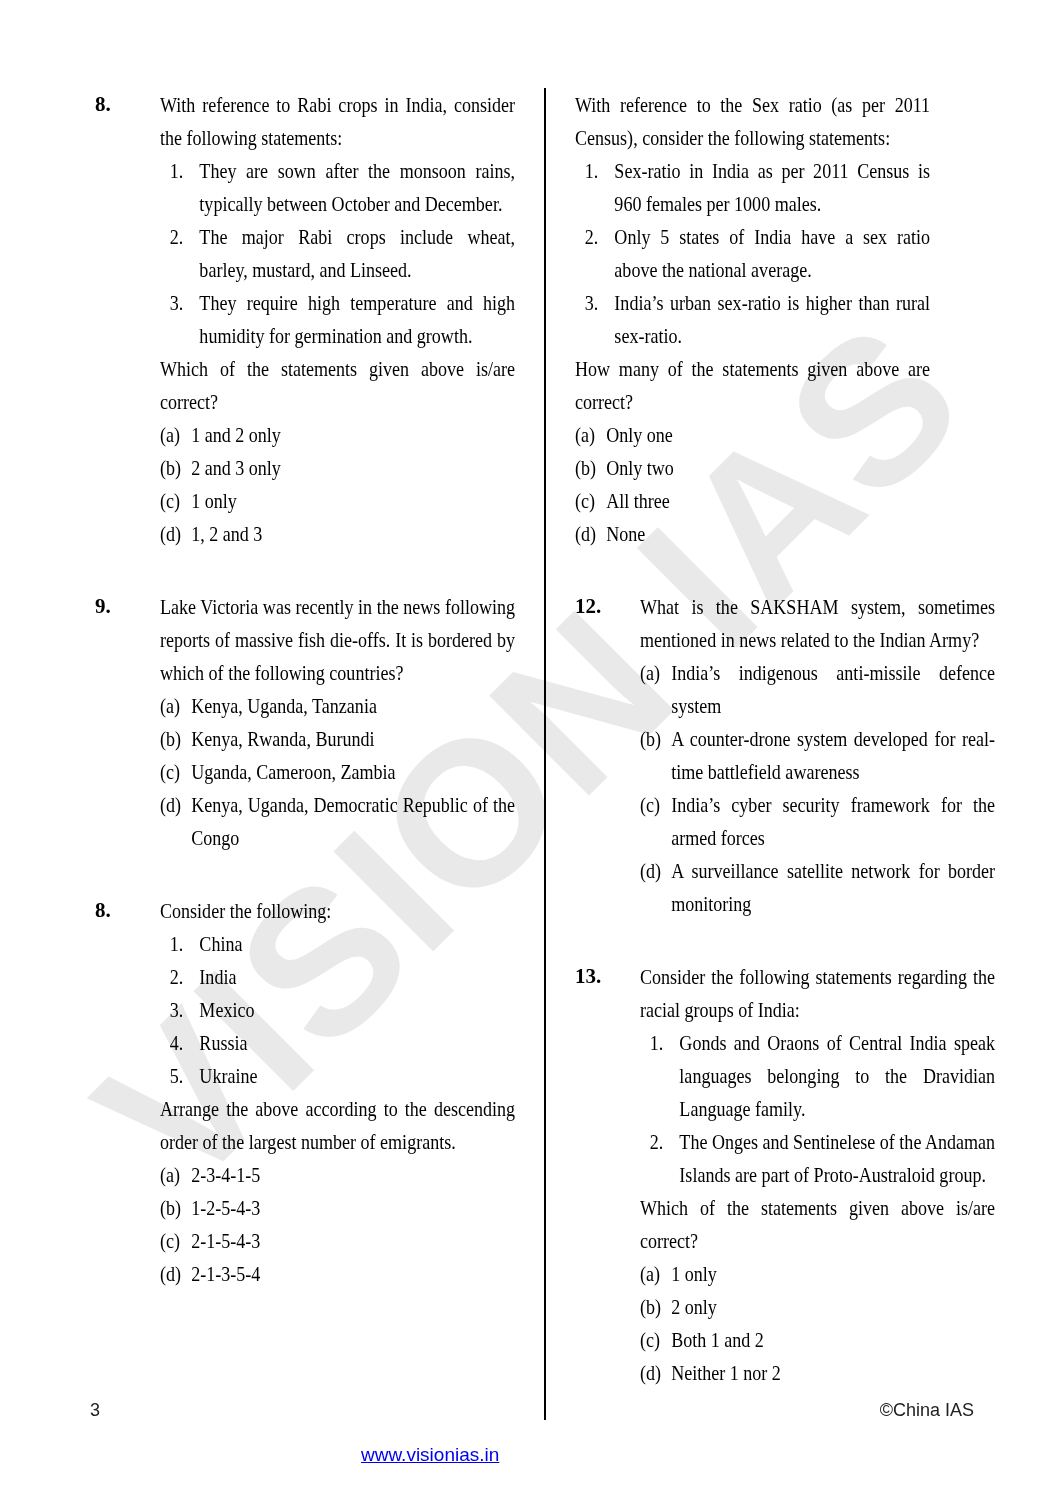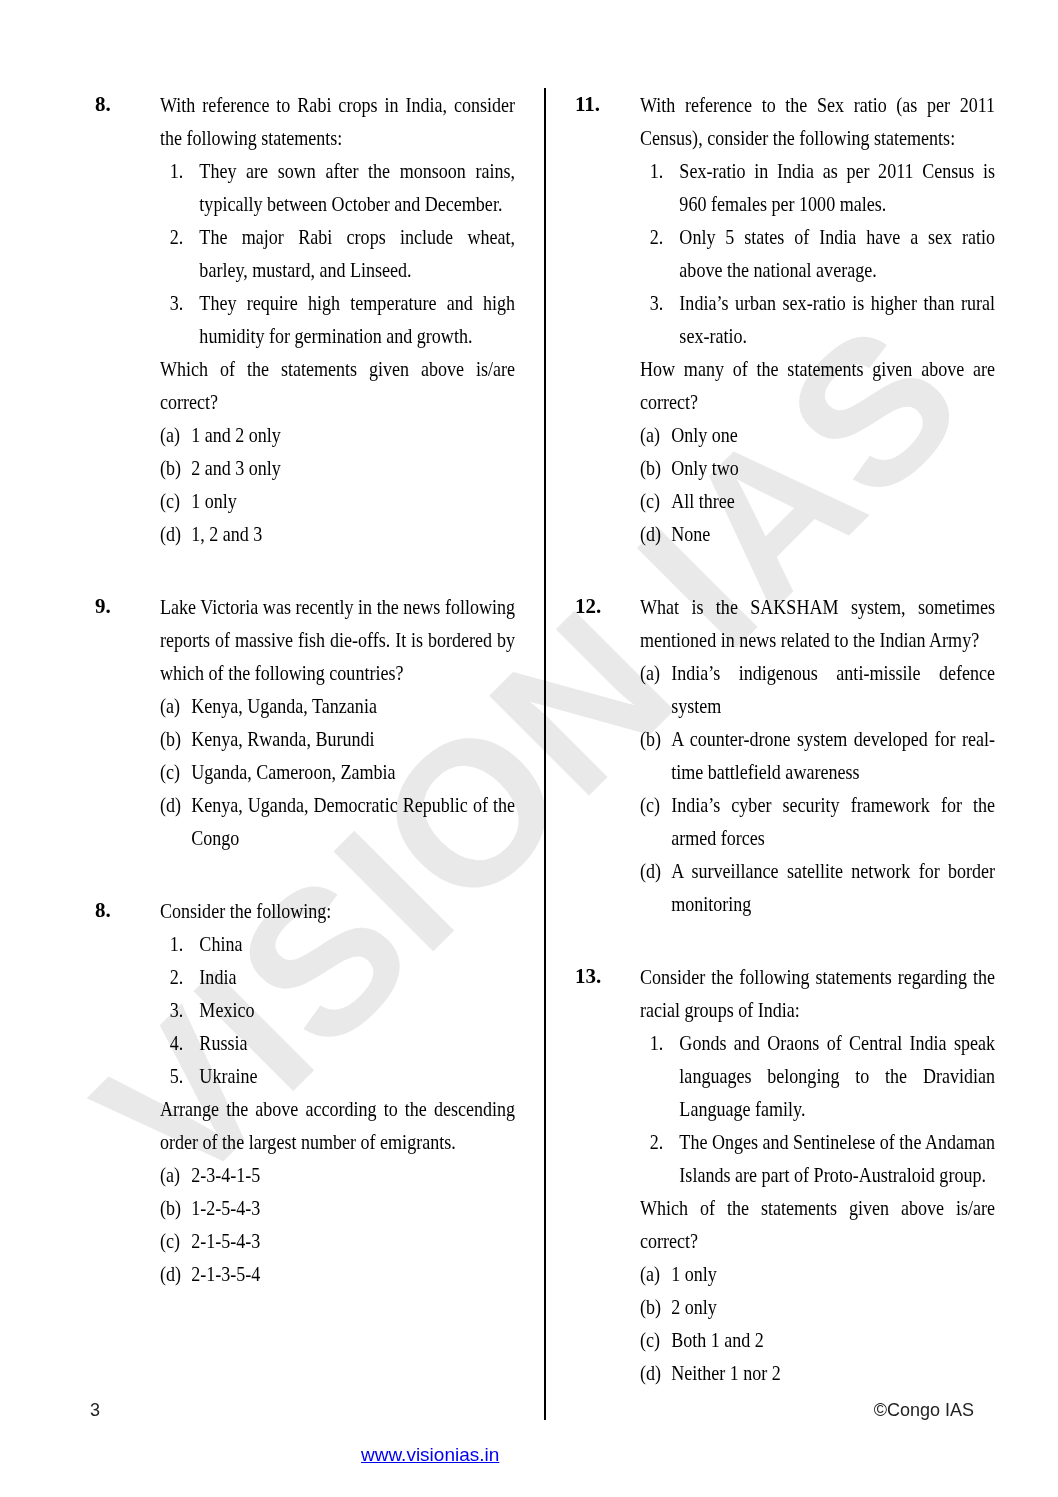--- a/index.html
+++ b/index.html
@@ -173,21 +173,20 @@
         </div>
         <div class="opt-row">
           <span class="opt-marker">(d)</span>
           <div class="opt-text">2-1-3-5-4</div>
         </div>
       </div>
     </div>
   </div>
 <div class="col col-right" id="col-right">
     <div class="question">
-      <div class="q-number">11.</div>
       <div class="q-content">
         <div class="q-para">With reference to the Sex ratio (as per 2011 Census), consider the following statements:</div>
         <div class="stmt-row">
           <span class="stmt-marker">1.</span>
           <div class="stmt-text">Sex-ratio in India as per 2011 Census is 960 females per 1000 males.</div>
         </div>
         <div class="stmt-row">
           <span class="stmt-marker">2.</span>
           <div class="stmt-text">Only 5 states of India have a sex ratio above the national average.</div>
         </div>
@@ -264,13 +263,13 @@
         <div class="opt-row">
           <span class="opt-marker">(d)</span>
           <div class="opt-text">Neither 1 nor 2</div>
         </div>
       </div>
     </div>
   </div>
 
 <div class="footer-page">3</div>
 <a class="footer-link" href="#" style="color: rgb(0, 0, 238);">www.visionias.in</a>
-<div class="footer-copy">©Congo IAS</div>
+<div class="footer-copy">©China IAS</div>
 
 </body></html>

